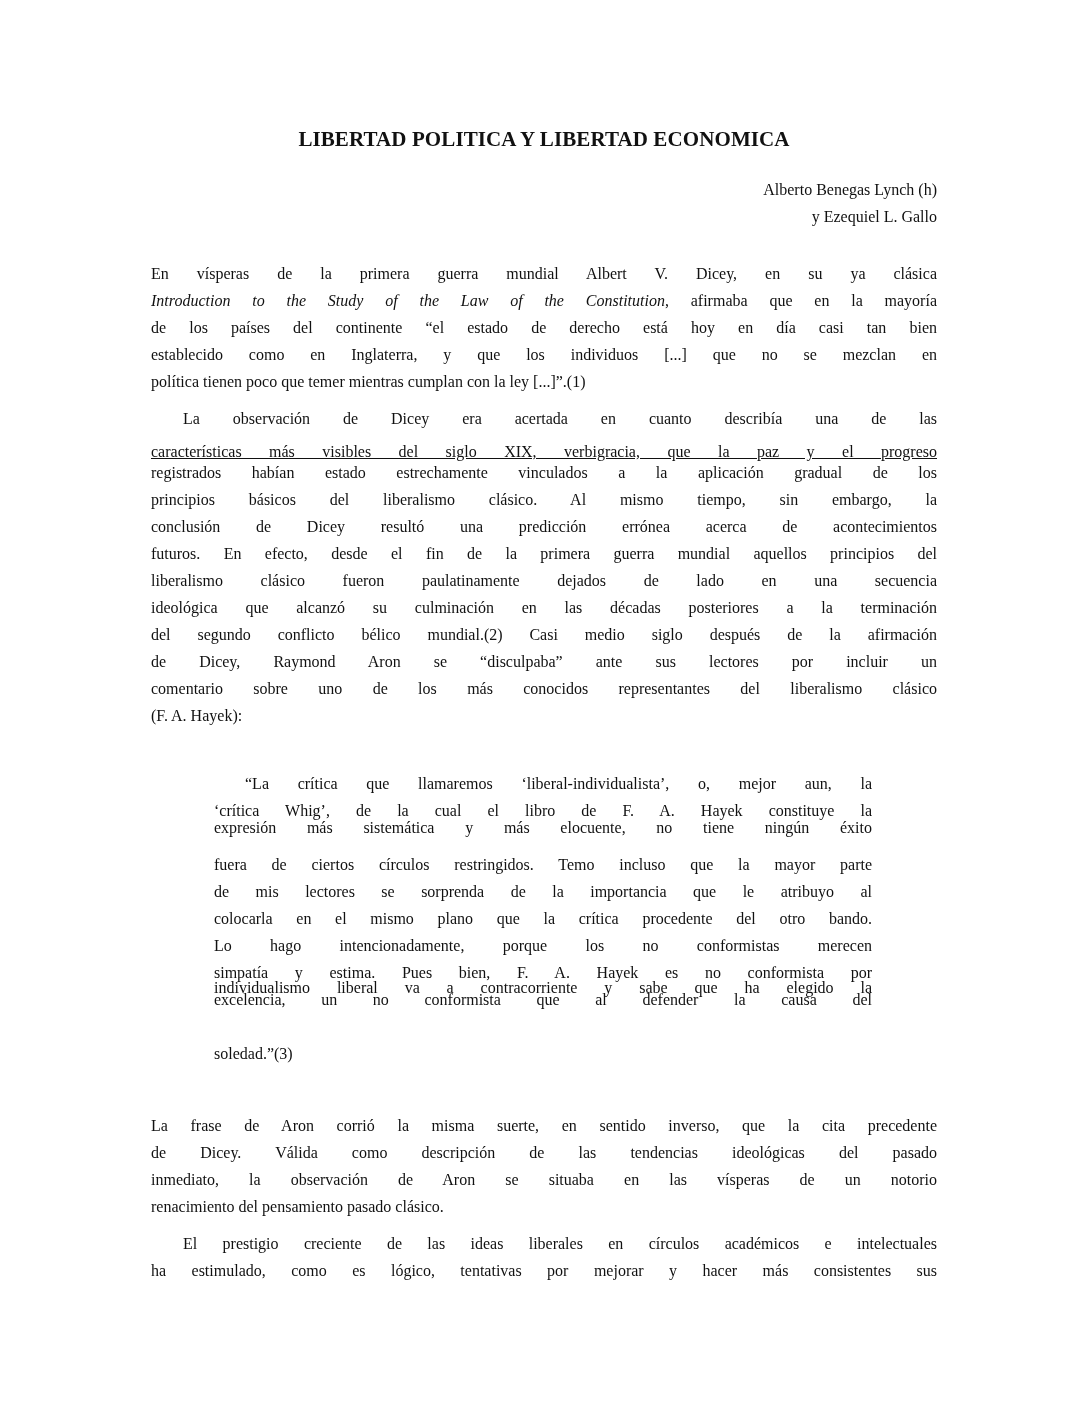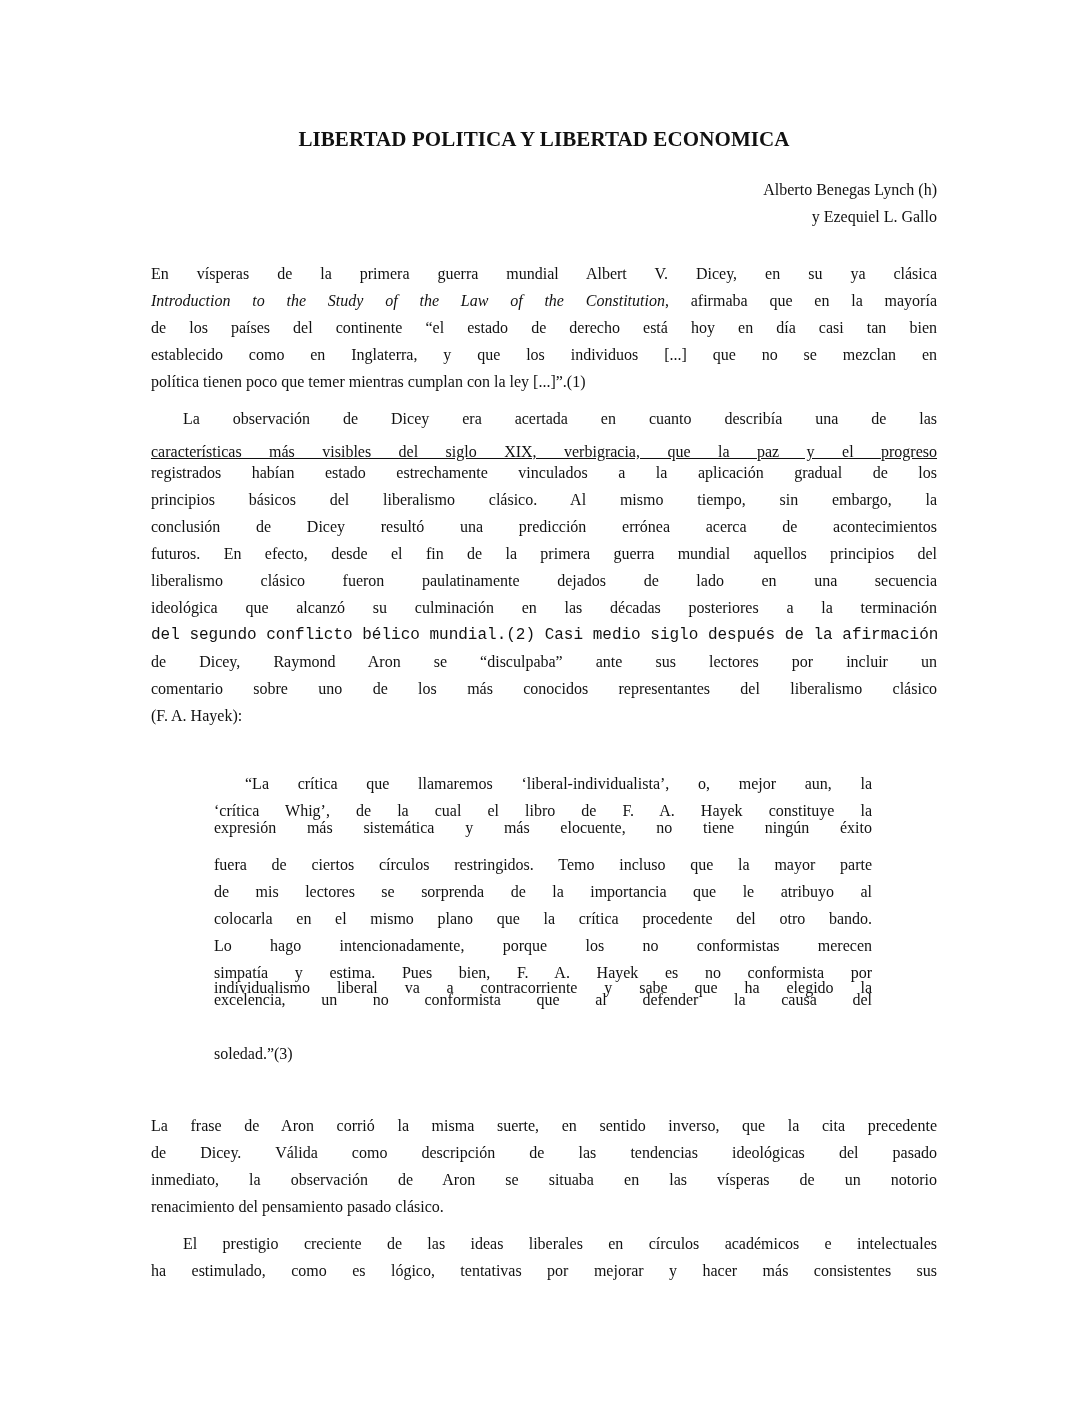--- a/index.html
+++ b/index.html
@@ -38,21 +38,21 @@
 
   <div>
     <div class="line body-line indent" style="top:407px;">La observación de Dicey era acertada en cuanto describía una de las</div>
     <div class="line body-line" style="top:440px;text-decoration:underline;">características más visibles del siglo XIX, verbigracia, que la paz y el progreso</div>
     <div class="line body-line" style="top:461px;">registrados habían estado estrechamente vinculados a la aplicación gradual de los</div>
     <div class="line body-line" style="top:488px;">principios básicos del liberalismo clásico. Al mismo tiempo, sin embargo, la</div>
     <div class="line body-line" style="top:515px;">conclusión de Dicey resultó una predicción errónea acerca de acontecimientos</div>
     <div class="line body-line" style="top:542px;">futuros. En efecto, desde el fin de la primera guerra mundial aquellos principios del</div>
     <div class="line body-line" style="top:569px;">liberalismo clásico fueron paulatinamente dejados de lado en una secuencia</div>
     <div class="line body-line" style="top:596px;">ideológica que alcanzó su culminación en las décadas posteriores a la terminación</div>
-    <div class="line body-line" style="top:623px;font-family:Liberation Mono, monospace;">del segundo conflicto bélico mundial.(2) Casi medio siglo después de la afirmación</div>
+    <div class="line body-line" style="top:623px;">del segundo conflicto bélico mundial.(2) Casi medio siglo después de la afirmación</div>
     <div class="line body-line" style="top:650px;">de Dicey, Raymond Aron se “disculpaba” ante sus lectores por incluir un</div>
     <div class="line body-line" style="top:677px;">comentario sobre uno de los más conocidos representantes del liberalismo clásico</div>
     <div class="line body-line last" style="top:704px;">(F. A. Hayek):</div>
   </div>
 
   <div>
     <div class="line quote-line indent" style="top:772px;">“La crítica que llamaremos ‘liberal-individualista’, o, mejor aun, la</div>
     <div class="line quote-line" style="top:799px;">‘crítica Whig’, de la cual el libro de F. A. Hayek constituye la</div>
     <div class="line quote-line" style="top:816px;">expresión más sistemática y más elocuente, no tiene ningún éxito</div>
     <div class="line quote-line" style="top:853px;">fuera de ciertos círculos restringidos. Temo incluso que la mayor parte</div>

